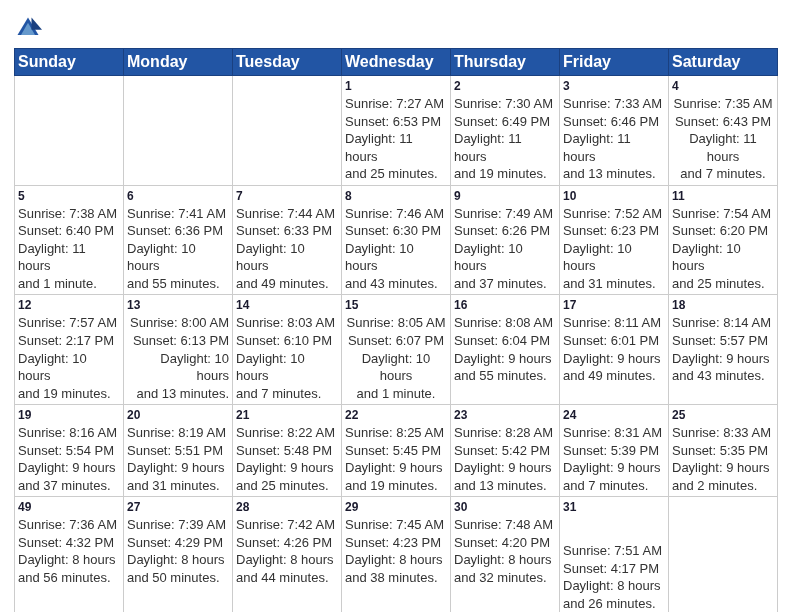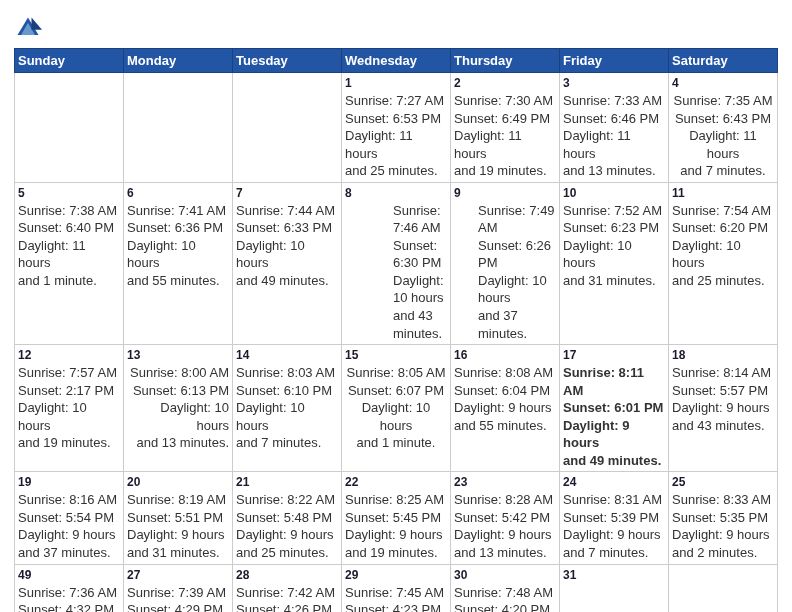--- a/index.html
+++ b/index.html
@@ -61,21 +61,21 @@
       color: #444;
     }
     .calendar {
       width: 100%;
       border-collapse: collapse;
       table-layout: fixed;
     }
     .calendar thead tr th {
       background: #2255a4;
       color: #fff;
-      font-size: 13px;
+      font-size: 16px;
       font-weight: bold;
       padding: 4px 3px;
       text-align: left;
       border: 1px solid #1a4080;
     }
     .calendar tbody tr td {
       border: 1px solid #ccc;
       vertical-align: top;
       padding: 3px 3px 2px 3px;
       font-size: 9.5px;
@@ -191,28 +191,28 @@
           </td>
           <td>
             <span class="day-number">7</span>
             <div class="day-info" style="white-space: pre-line;">Sunrise: 7:44 AM
 Sunset: 6:33 PM
 Daylight: 10 hours
 and 49 minutes.</div>
           </td>
           <td>
             <span class="day-number">8</span>
-            <div class="day-info" style="white-space: pre-line; margin-left: 48px;">Sunrise: 7:46 AM
+            <div class="day-info" style="white-space: pre-line;">Sunrise: 7:46 AM
 Sunset: 6:30 PM
 Daylight: 10 hours
 and 43 minutes.</div>
           </td>
           <td>
             <span class="day-number">9</span>
-            <div class="day-info" style="white-space: pre-line; margin-left: 24px;">Sunrise: 7:49 AM
+            <div class="day-info" style="white-space: pre-line;">Sunrise: 7:49 AM
 Sunset: 6:26 PM
 Daylight: 10 hours
 and 37 minutes.</div>
           </td>
           <td>
             <span class="day-number">10</span>
             <div class="day-info" style="white-space: pre-line;">Sunrise: 7:52 AM
 Sunset: 6:23 PM
 Daylight: 10 hours
 and 31 minutes.</div>
@@ -256,21 +256,21 @@
           </td>
           <td>
             <span class="day-number">16</span>
             <div class="day-info" style="white-space: pre-line;">Sunrise: 8:08 AM
 Sunset: 6:04 PM
 Daylight: 9 hours
 and 55 minutes.</div>
           </td>
           <td>
             <span class="day-number">17</span>
-            <div class="day-info" style="white-space: pre-line; font-weight: bold;">Sunrise: 8:11 AM
+            <div class="day-info" style="white-space: pre-line;">Sunrise: 8:11 AM
 Sunset: 6:01 PM
 Daylight: 9 hours
 and 49 minutes.</div>
           </td>
           <td>
             <span class="day-number">18</span>
             <div class="day-info" style="white-space: pre-line;">Sunrise: 8:14 AM
 Sunset: 5:57 PM
 Daylight: 9 hours
 and 43 minutes.</div>

